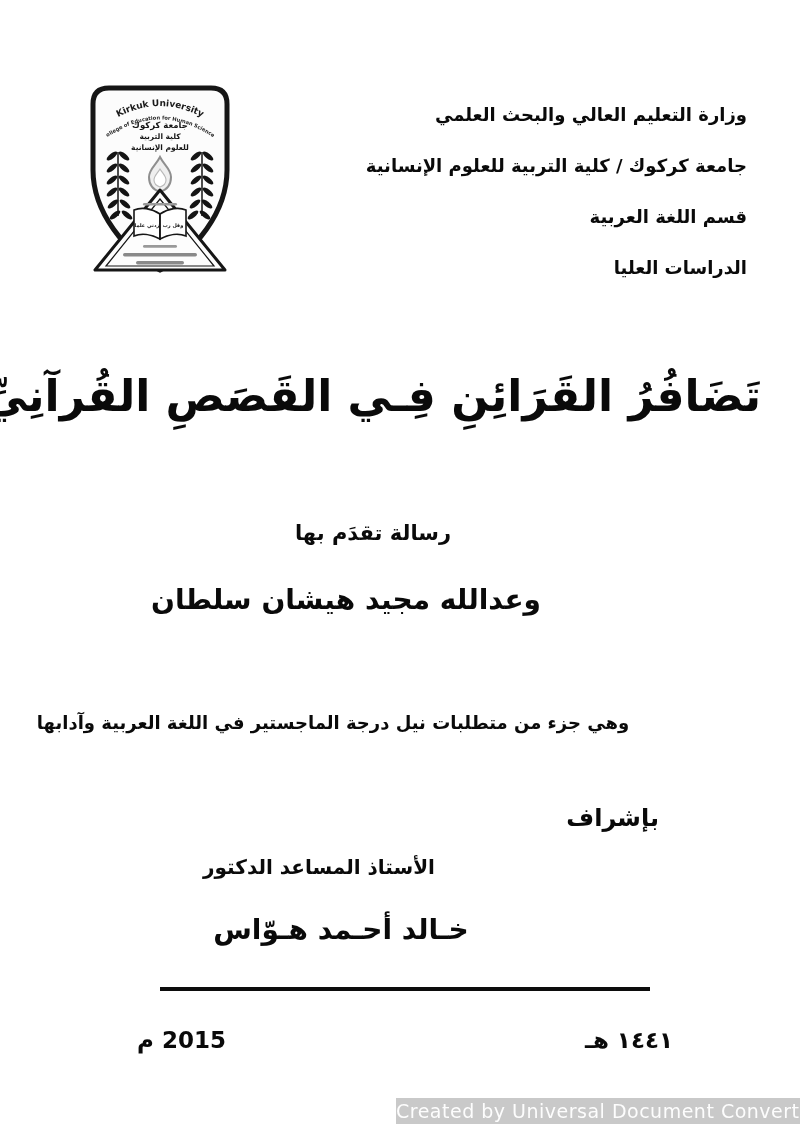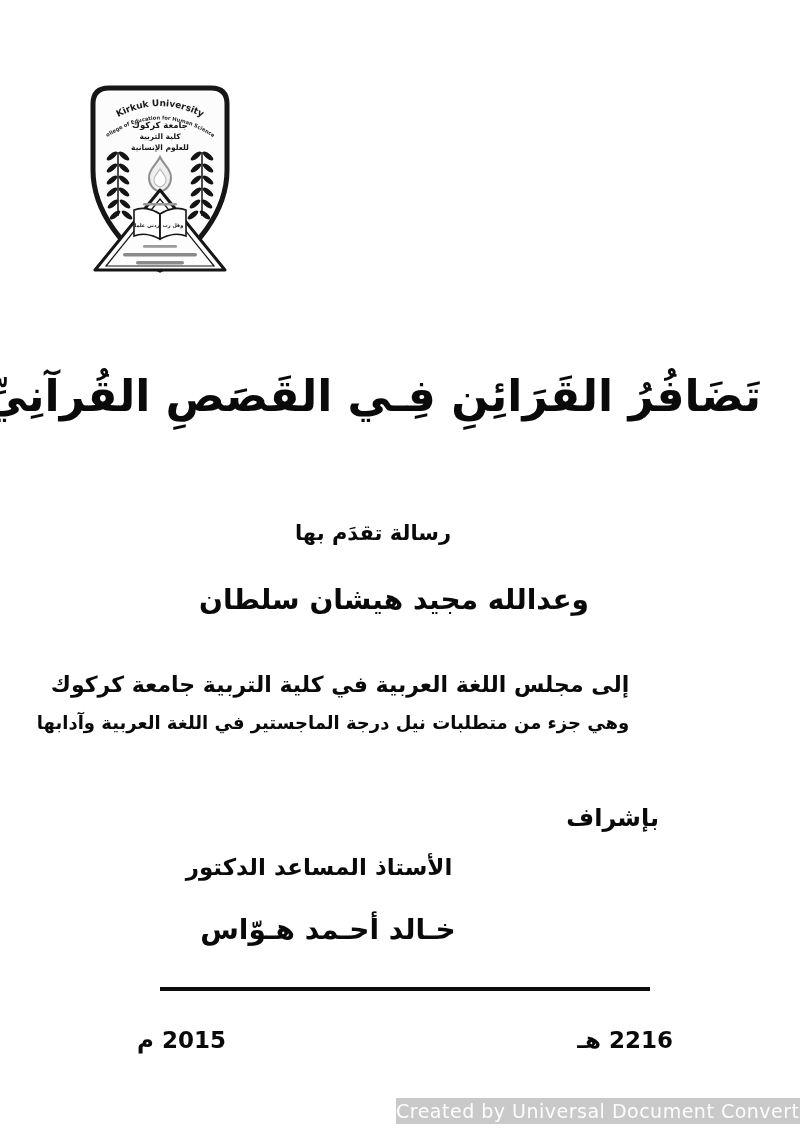--- a/index.html
+++ b/index.html
@@ -27,32 +27,32 @@
     top:340px;left:0;width:761px;
     text-align:center;
     font-weight:bold;font-size:44px;line-height:112px;
     white-space:nowrap;
   }
   
   .cline{left:0;width:656px;text-align:center;font-weight:bold;white-space:nowrap;}
   .cline > span{position:relative;display:inline-block;}
   .l-intro {top:518px;font-size:21px;line-height:30px;}
   .l-intro > span{left:45px;}
-  .l-author{top:580px;font-size:28px;line-height:40px;padding-left:48px;}
+  .l-author{top:580px;font-size:28px;line-height:40px;}
   .l-author > span{left:18px;}
   .l-to    {top:670px;font-size:22px;line-height:30px;}
   .l-to > span{left:12px;}
   .l-req   {top:708px;font-size:18px;line-height:30px;}
   .l-req > span{left:5px;}
   .l-ishraf{top:800px;font-size:24px;line-height:36px;text-align:right;}
   .l-ishraf > span{left:3px;}
-  .l-svt   {top:849px;font-size:23px;line-height:36px;}
+  .l-svt   {top:849px;font-size:20px;line-height:36px;}
   .l-svt > span{left:-9px;}
   .l-svn   {top:909px;font-size:28px;line-height:42px;}
-  .l-svn > span{left:0;text-align:right;}
+  .l-svn > span{left:13px;text-align:right;}
   
   .rule{top:987px;left:160px;width:490px;height:4px;background:#0c0c0c;}
   .year{top:1026px;font-weight:bold;font-size:23px;line-height:28px;white-space:nowrap;}
   .year-h{right:127px;}
   .year-g{left:137px;}
   
   .wm{
     left:396px;top:1098px;width:404px;height:26px;
     background:#c9c9c9;color:#fdfdfd;
     font-size:19px;line-height:26px;text-align:center;
@@ -129,45 +129,48 @@
       <line x1="75" y1="134" x2="75" y2="159" stroke="#161616" stroke-width="1.2"></line>
       <text x="88" y="147" text-anchor="middle" font-size="5" font-weight="bold" fill="#161616" direction="rtl">وقل رب</text>
       <text x="62" y="147" text-anchor="middle" font-size="5" font-weight="bold" fill="#161616" direction="rtl">زدني علما</text>
     </g>
 
     <rect x="58" y="165" width="34" height="2.8" rx="1.4" fill="#9a9a9a"></rect>
     <rect x="38" y="173" width="74" height="3.4" rx="1.7" fill="#8a8a8a"></rect>
     <rect x="51" y="181" width="48" height="3.4" rx="1.7" fill="#8a8a8a"></rect>
   </svg>
 
+  <div class="abs hdr ar">
+    <div>وزارة التعليم العالي والبحث العلمي</div>
+    <div>جامعة كركوك / كلية التربية للعلوم الإنسانية</div>
+    <div>قسم اللغة العربية</div>
+    <div>الدراسات العليا</div>
+  </div>
 
   <div class="abs title-line ar">تَضَافُرُ القَرَائِنِ فِـي القَصَصِ القُرآنِيِّ</div>
 
   <div class="abs cline l-intro ar">
     <span>رسالة تقدَم بها</span>
   </div>
   <div class="abs cline l-author ar">
     <span>وعدالله مجيد هيشان سلطان</span>
-  </div>
-  <div class="abs cline l-to ar">
-    <span>إلى مجلس اللغة العربية في كلية التربية جامعة كركوك</span>
   </div>
   <div class="abs cline l-req ar">
     <span>وهي جزء من متطلبات نيل درجة الماجستير في اللغة العربية وآدابها</span>
   </div>
 
   <div class="abs cline l-ishraf ar">
     <span>بإشراف</span>
   </div>
   <div class="abs cline l-svt ar">
     <span>الأستاذ المساعد الدكتور</span>
   </div>
   <div class="abs cline l-svn ar">
     <span>خـالد أحـمد هـوّاس</span>
   </div>
 
   <div class="abs rule"></div>
-  <div class="abs year year-h ar">2216 هـ</div>
+  <div class="abs year year-h ar">١٤٤١ هـ</div>
   <div class="abs year year-g ar">2015 م</div>
 
   <div class="abs wm">Created by Universal Document Converter</div>
 
 </div>
 
 </body></html>

